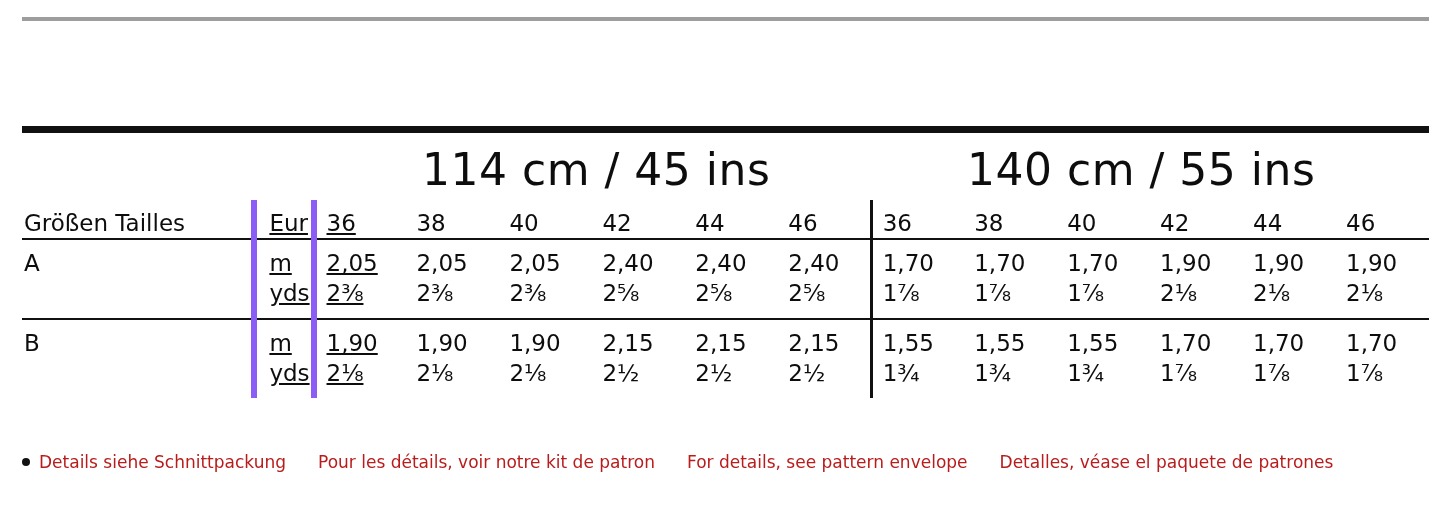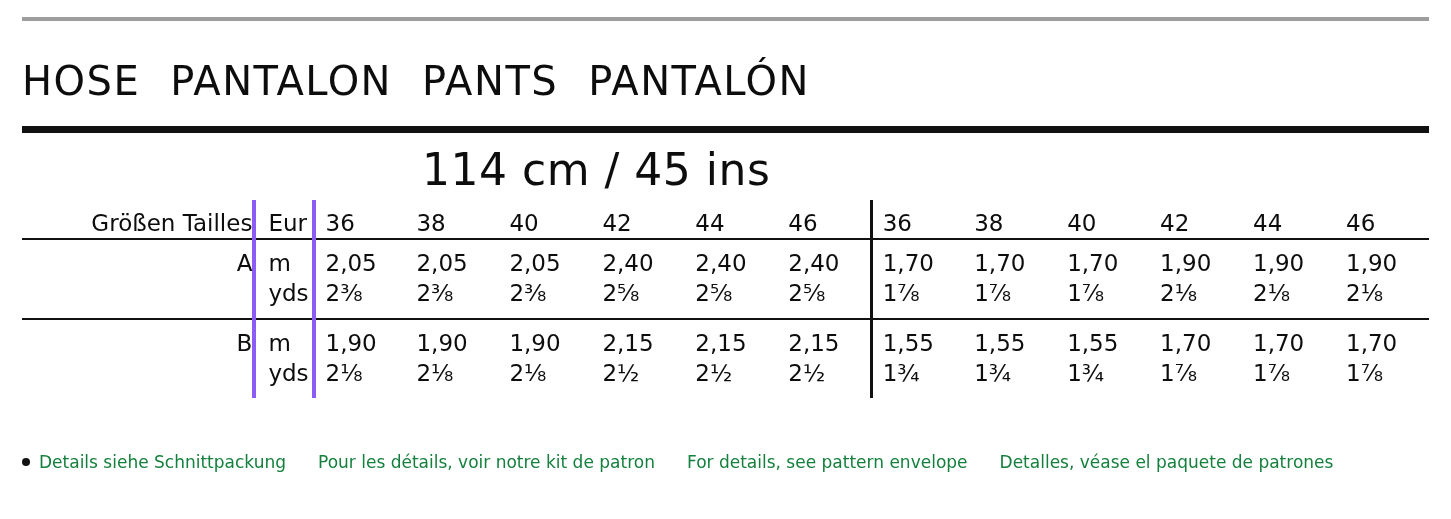--- a/index.html
+++ b/index.html
@@ -75,70 +75,68 @@
     border-collapse: collapse;
     table-layout: fixed;
   }
   table.sizes td {
     padding: 0;
     vertical-align: top;
     font-size: 23px;
     font-weight: 400;
     line-height: 1.28;
   }
-  .c-label { width: 220px; padding-left: 2px !important; text-align: right; }
+  .c-label { width: 220px; padding-left: 2px !important; }
   .c-unit  { width: 56px; padding-left: 12px !important; }
   .c-val   { width: 88px; padding-left: 10px !important; }
 
   .rowgroup-top td { padding-top: 9px !important; }
   .rowgroup-bot td { padding-bottom: 10px !important; }
 
-  .sep-v { border-left: 4px solid #8b5cf6; }
+  .sep-v { border-left: 6px solid #8b5cf6; text-decoration: underline; }
   .sep-v-strong { border-left: 3px solid #111111; }
 
   .hline-row td {
     border-top: 2px solid #111111;
   }
   .frac { font-size: 22px; }
 
   .note {
     position: absolute;
     left: 22px;
     top: 450px;
     width: 1410px;
     font-size: 17px;
     line-height: 1.5;
-    color: #15803d;
+    color: #b91c1c;
   }
   .note .bullet {
     display: inline-block;
     width: 8px; height: 8px;
     border-radius: 50%;
     background: #111;
     margin-right: 9px;
     vertical-align: 2px;
   }
   .note .seg { margin-right: 32px; white-space: nowrap; }
   .note .seg.wrapable { white-space: normal; }
 </style>
 </head>
 <body>
 
 <div class="page">
 
   <div class="top-rule"></div>
 
-  <div class="title">
-    <span>HOSE</span><span>PANTALON</span><span>PANTS</span><span>PANTALÓN</span>
-  </div>
 
   <div class="heavy-rule"></div>
 
   <div class="widths">
     <div class="width-label width-a">114 cm / 45 ins</div>
+    <div class="width-label width-b">140 cm / 55 ins</div>
   </div>
 
   <table class="sizes">
     <colgroup>
       <col class="c-label">
         <col class="c-unit">
       <col class="c-val">
         <col class="c-val">
         <col class="c-val">
         <col class="c-val">

